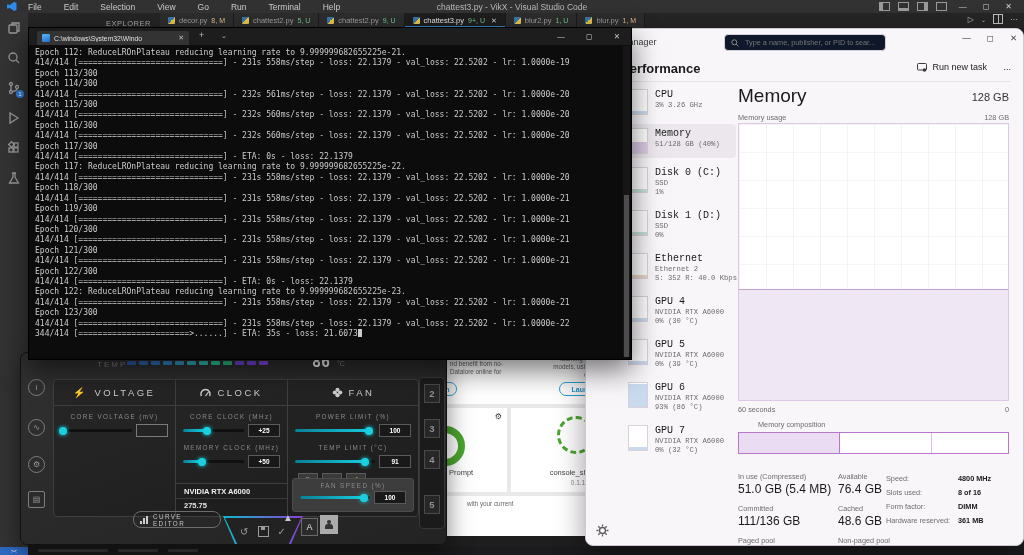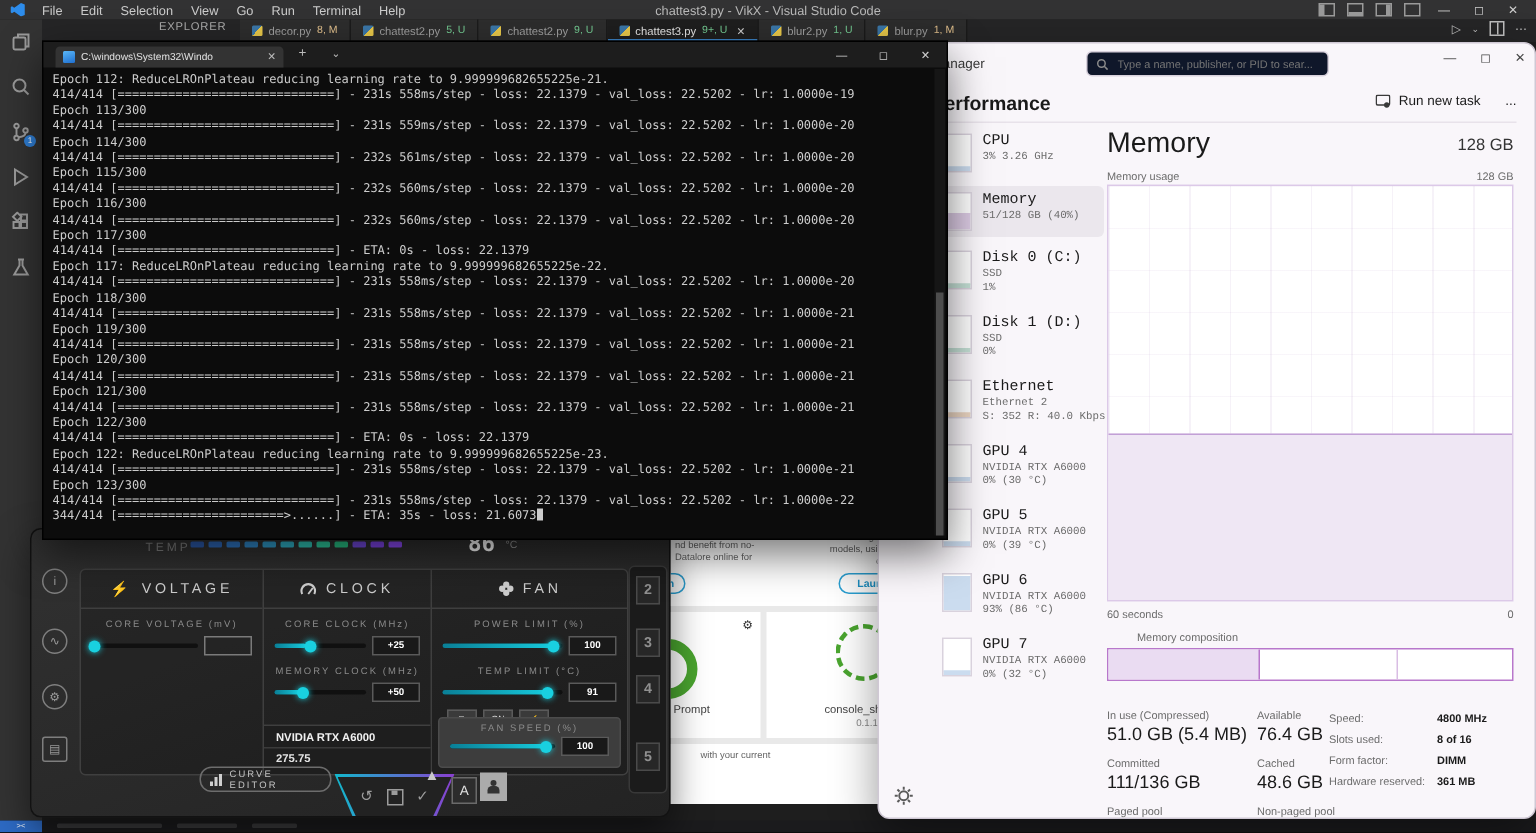--- a/index.html
+++ b/index.html
@@ -5,30 +5,30 @@
   html,body{margin:0;padding:0;background:#000;}
   #screen{position:relative;width:1024px;height:555px;overflow:hidden;
     font-family:"Liberation Sans",sans-serif;background:#1e1e1e;
     -webkit-font-smoothing:antialiased;}
   .abs{position:absolute;}
 
   
   .vs-titlebar{position:absolute;left:0;top:0;width:1024px;height:13px;background:#323233;
     display:flex;align-items:center;color:#cccccc;font-size:8.5px;}
   .vs-logo{width:10px;height:9px;margin:0 6px 0 7px;}
-  .vs-menus{display:flex;gap:2px;}
+  .vs-menus{display:flex;gap:12px;}
   .vs-menu{padding:1px 5px;cursor:default;}
   .vs-wintitle{position:absolute;left:50%;transform:translateX(-50%);top:2px;color:#b9b9b9;font-size:8.5px;white-space:nowrap;}
   .vs-tb-right{position:absolute;right:0;top:0;height:13px;display:flex;align-items:center;gap:8px;padding-right:8px;}
   .lay-ico{width:9px;height:7px;border:1px solid #9a9a9a;position:relative;}
   .lay-ico i{position:absolute;background:#9a9a9a;}
   .vs-ctl{color:#cfcfcf;font-size:8px;padding:0 4px;}
 
   .vs-tabrow{position:absolute;left:28px;top:13px;width:996px;height:15px;background:#252526;display:flex;}
-  .vs-explorer{width:132px;color:#a9a9a9;font-size:7.5px;letter-spacing:.5px;display:flex;align-items:flex-start;padding-left:78px;box-sizing:border-box;gap:10px;}
+  .vs-explorer{width:132px;color:#a9a9a9;font-size:7.5px;letter-spacing:.5px;display:flex;align-items:flex-end;padding-left:78px;box-sizing:border-box;gap:10px;}
   .vs-tabs{display:flex;height:15px;}
   .vs-tab{display:flex;align-items:center;gap:4px;padding:0 8px;background:#2d2d2d;border-right:1px solid #1b1b1b;
     font-size:7.5px;color:#9f9f9f;white-space:nowrap;}
   .vs-tab.active{background:#1e1e1e;color:#e4e4e4;box-shadow:inset 0 -2px 0 #3b82c4;}
   .py-ico{width:7px;height:7px;border-radius:1px;background:linear-gradient(135deg,#3b77a8 50%,#e8c84a 50%);}
   .t-bd{font-size:7px;}
   .t-bd.m{color:#e2c08d;} .t-bd.u{color:#73c991;}
   .t-x{color:#cccccc;font-size:7px;margin-left:2px;}
   .vs-editor-actions{position:absolute;right:6px;top:1px;display:flex;align-items:center;gap:7px;color:#bdbdbd;font-size:8px;}
   .split-ico{width:8px;height:8px;border:1px solid #bdbdbd;position:relative;}
@@ -686,21 +686,20 @@
       <div class="term-ctls">
         <span class="term-ctl">—</span>
         <span class="term-ctl">◻</span>
         <span class="term-ctl">✕</span>
       </div>
     </div>
     <div class="term-body">
         <div class="term-line">Epoch 112: ReduceLROnPlateau reducing learning rate to 9.999999682655225e-21.</div>
         <div class="term-line">414/414 [==============================] - 231s 558ms/step - loss: 22.1379 - val_loss: 22.5202 - lr: 1.0000e-19</div>
         <div class="term-line">Epoch 113/300</div>
-        <div class="term-line">414/414 [==============================] - 231s 559ms/step - loss: 22.1379 - val_loss: 22.5202 - lr: 1.0000e-20</div>
         <div class="term-line">Epoch 114/300</div>
         <div class="term-line">414/414 [==============================] - 232s 561ms/step - loss: 22.1379 - val_loss: 22.5202 - lr: 1.0000e-20</div>
         <div class="term-line">Epoch 115/300</div>
         <div class="term-line">414/414 [==============================] - 232s 560ms/step - loss: 22.1379 - val_loss: 22.5202 - lr: 1.0000e-20</div>
         <div class="term-line">Epoch 116/300</div>
         <div class="term-line">414/414 [==============================] - 232s 560ms/step - loss: 22.1379 - val_loss: 22.5202 - lr: 1.0000e-20</div>
         <div class="term-line">Epoch 117/300</div>
         <div class="term-line">414/414 [==============================] - ETA: 0s - loss: 22.1379</div>
         <div class="term-line">Epoch 117: ReduceLROnPlateau reducing learning rate to 9.999999682655225e-22.</div>
         <div class="term-line">414/414 [==============================] - 231s 558ms/step - loss: 22.1379 - val_loss: 22.5202 - lr: 1.0000e-20</div>

